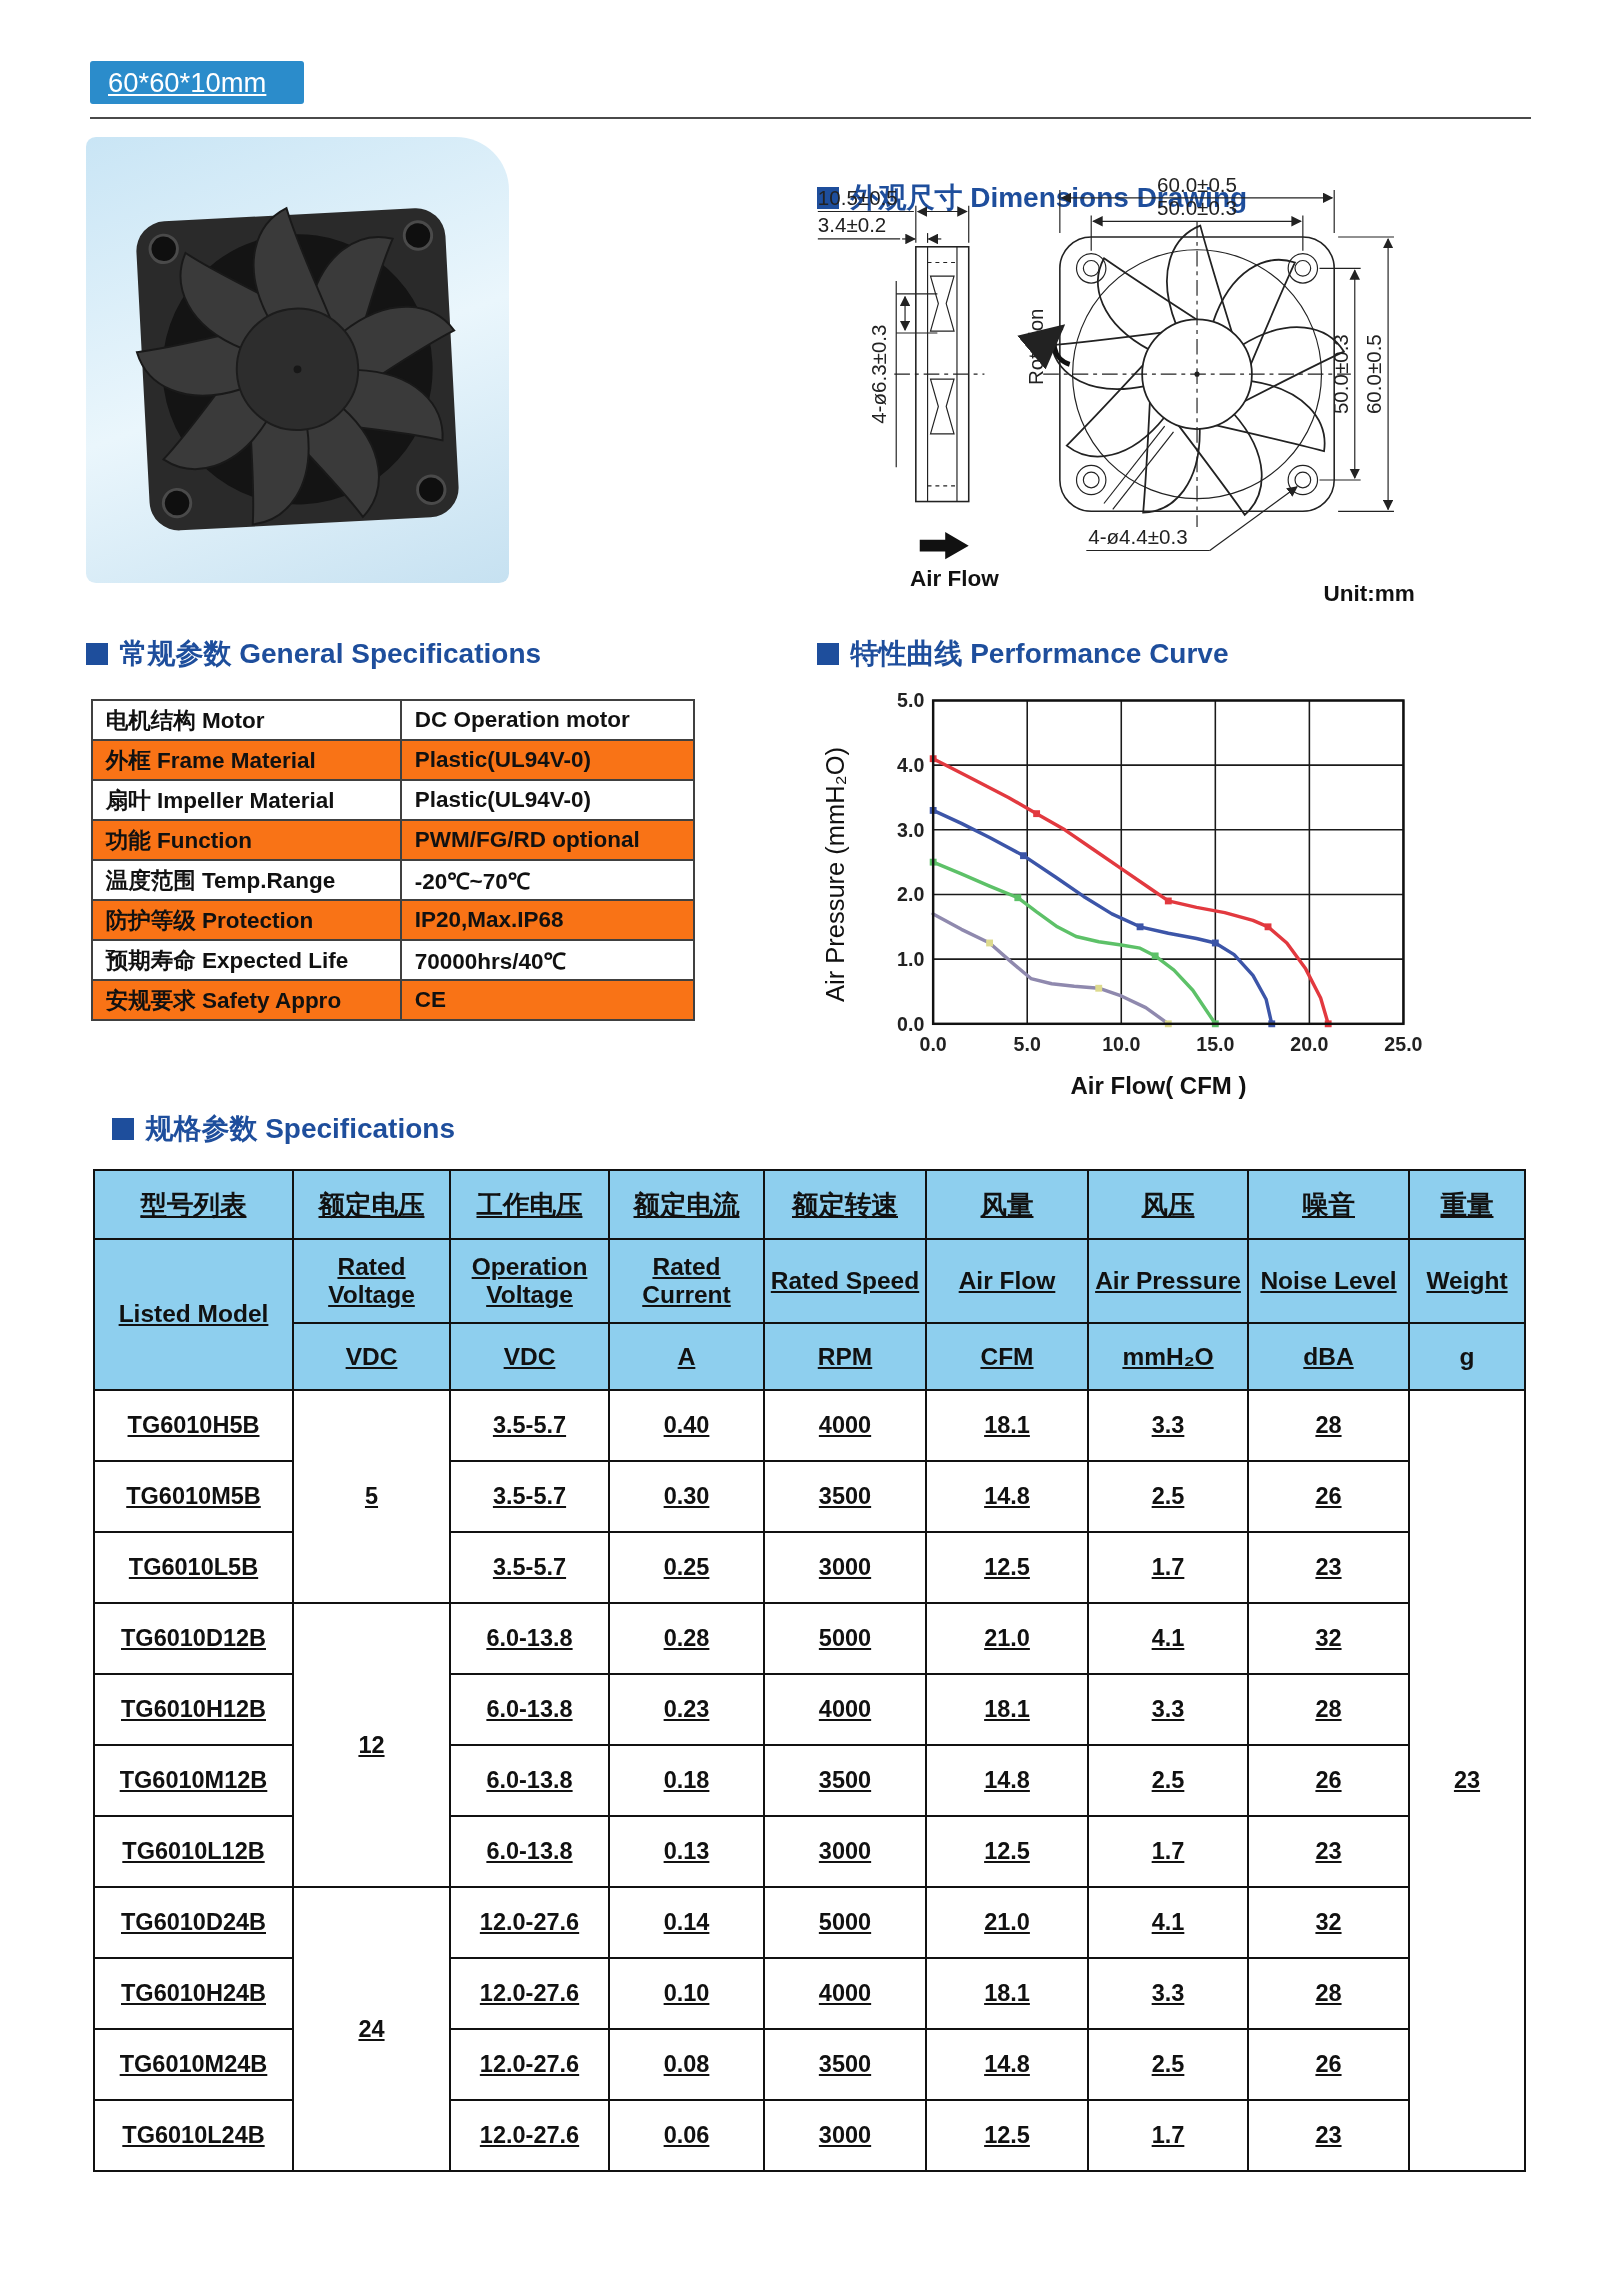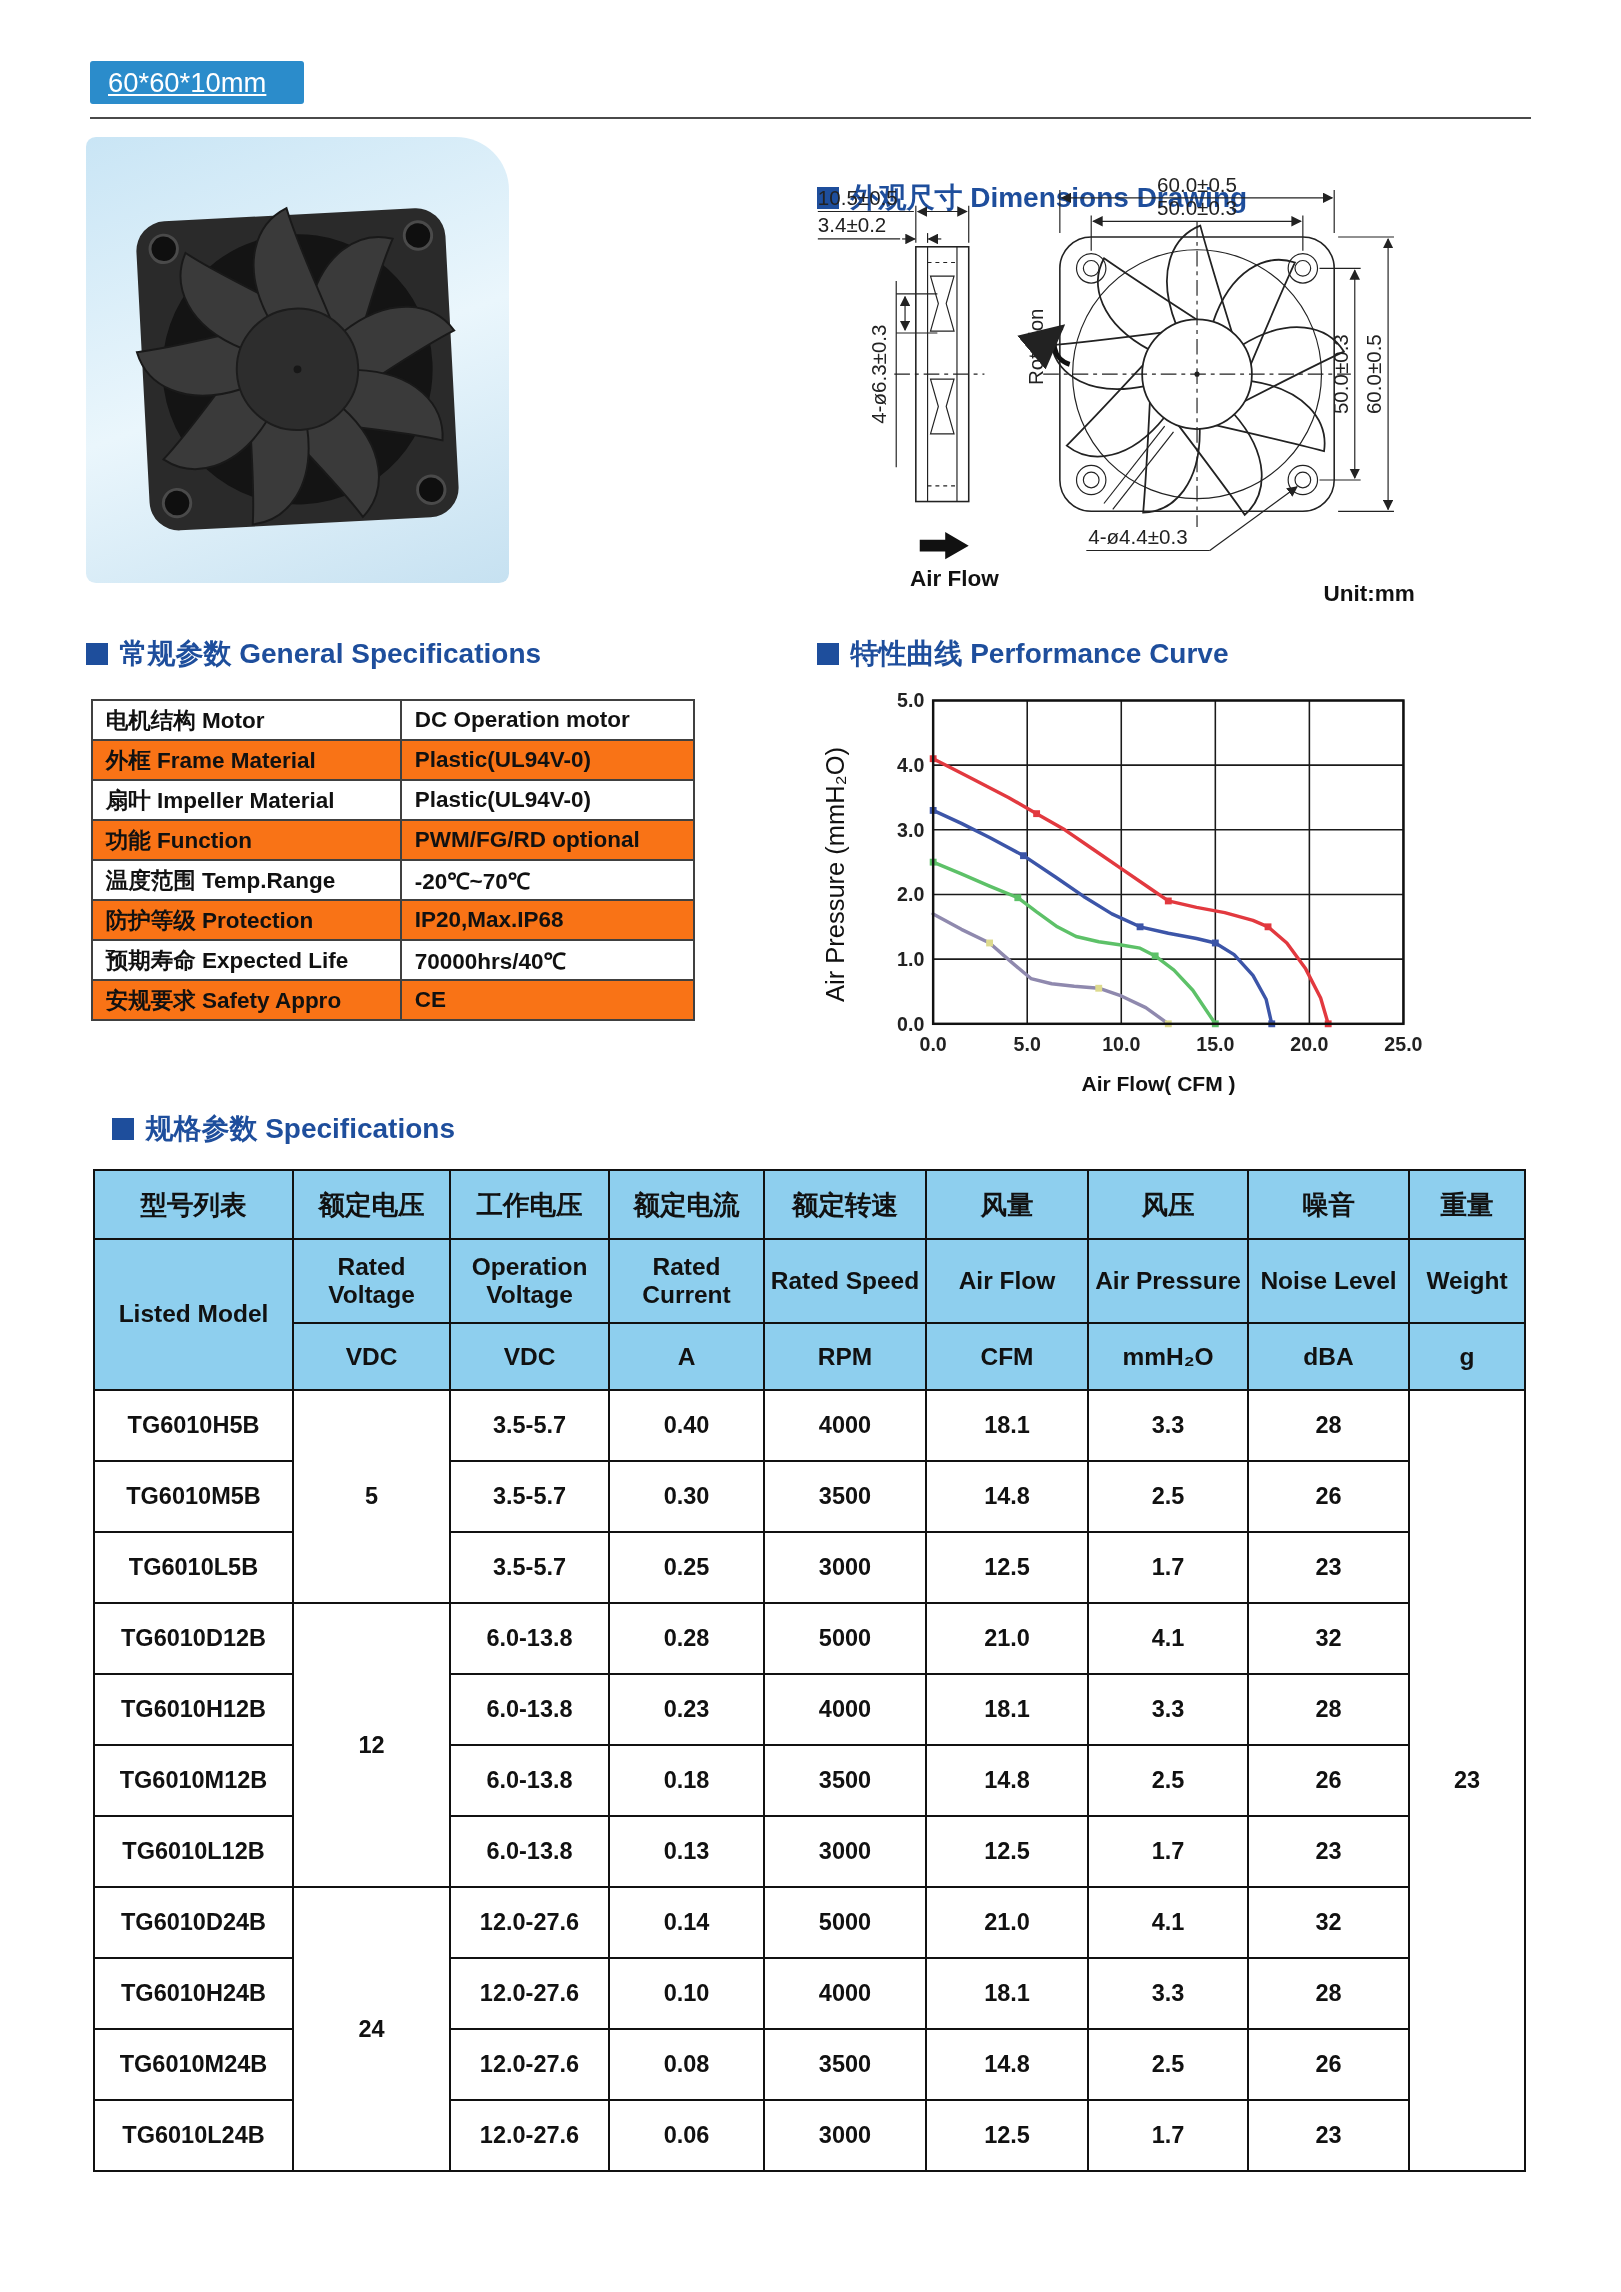--- a/index.html
+++ b/index.html
@@ -32,27 +32,27 @@
   table.gtable{position:absolute;left:91px;top:699px;border-collapse:collapse;table-layout:fixed;width:602px;
                border:2.9px solid #111;}
   table.gtable td{border:2px solid #404040;height:40px;font-size:22.5px;font-weight:bold;padding:0 0 0 12.7px;box-sizing:border-box;}
   table.gtable tr.alt td{background:#f97316;}
 
   
   .chart{position:absolute;left:821px;top:676px;width:627px;height:461px;}
   .chart .ylabel{position:absolute;left:0px;top:15.7px;height:365px;writing-mode:vertical-rl;transform:rotate(180deg);
                  text-align:center;font-size:25.5px;color:#111;}
   .chart svg{position:absolute;left:63px;top:0;}
-  .chart .xlabel{position:absolute;left:63px;top:396px;width:549px;text-align:center;font-size:21px;font-weight:bold;color:#111;}
+  .chart .xlabel{position:absolute;left:63px;top:396px;width:549px;text-align:center;font-size:24px;font-weight:bold;color:#111;}
   .grid{stroke:#1a1a1a;stroke-width:1.6;}
   .tick{font-size:20px;font-weight:600;fill:#222;font-family:"Liberation Sans",sans-serif;}
 
   
   table.stable{position:absolute;left:93px;top:1169px;border-collapse:collapse;table-layout:fixed;width:1429px;
-               border:2.9px solid #111;text-align:center;}
+               border:2.9px solid #111;text-align:center;text-decoration:underline;}
   table.stable td{border:2px solid #111;font-weight:bold;background:#fff;}
   table.stable tr.hzh td{background:#8ecfee;height:65px;font-size:26.5px;}
   table.stable tr.hen td{background:#8ecfee;height:80px;font-size:24.5px;line-height:1.15;}
   table.stable tr.hun td{background:#8ecfee;height:63px;font-size:24.5px;}
   table.stable tr.data td{height:67px;font-size:23.5px;}
 </style>
 </head>
 <body>
 
 <div id="page">

